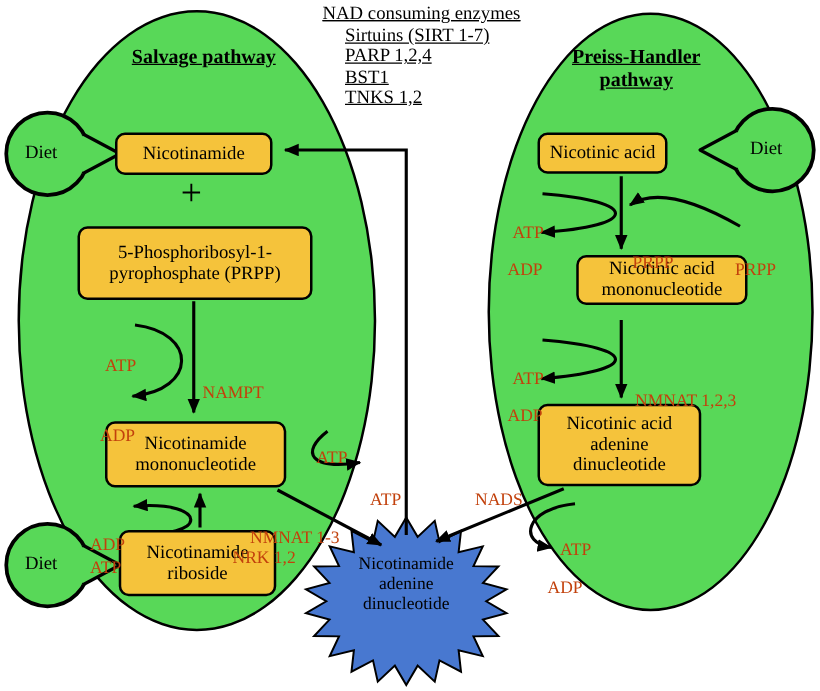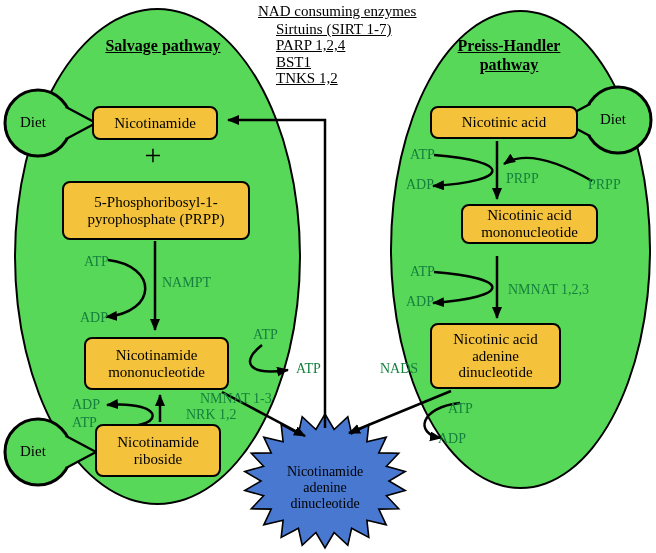--- a/index.html
+++ b/index.html
@@ -10,30 +10,30 @@
   *{margin:0;padding:0;box-sizing:border-box;}
   body{font-family:"Liberation Serif", serif; background:#fff;}
   .canvas{position:relative;width:656px;height:553px;background:#fff;overflow:hidden;}
   .ellipse{position:absolute;z-index:1;border:2px solid #000;border-radius:50%;background:var(--ellipse-green);}
   .ellipse.left{left:14px;top:8px;width:287px;height:497px;}
   .ellipse.right{left:390px;top:10px;width:261px;height:479px;}
   svg.layer{position:absolute;left:0;top:0;z-index:2;}
   .node{position:absolute;z-index:3;background:var(--box-orange);border:2px solid #000;border-radius:8px;
         display:flex;align-items:center;justify-content:center;text-align:center;
         font-size:15px;line-height:1.12;padding:2px 4px;color:#000;}
-  .lab{position:absolute;z-index:3;font-size:14px;white-space:nowrap;color:#15803d;}
+  .lab{position:absolute;z-index:3;font-size:14px;white-space:nowrap;color:#c2410c;margin-top:32px;}
   .title{position:absolute;z-index:3;font-size:16px;font-weight:bold;text-decoration:underline;
          text-align:center;line-height:1.2;color:#000;}
   .header{position:absolute;z-index:3;left:258px;top:3px;font-size:15px;line-height:1.08;color:#000;text-decoration:underline;}
   .header-title{text-decoration:underline;margin-bottom:2px;}
   .header-item{padding-left:18px;}
   .diet-label{position:absolute;z-index:3;font-size:15px;color:#000;}
   .plus{position:absolute;z-index:3;left:137px;top:140px;width:32px;text-align:center;
         font-size:30px;line-height:1;color:#000;}
-  .star-text{position:absolute;z-index:3;left:268px;top:464px;width:114px;text-align:center;
+  .star-text{position:absolute;z-index:3;left:268px;top:444px;width:114px;text-align:center;
              font-size:14px;line-height:1.15;color:#000;}
 </style>
 </head>
 <body>
 
 <div class="canvas">
 
   <div class="ellipse left"></div>
   <div class="ellipse right"></div>
 
@@ -91,21 +91,21 @@
   <div class="diet-label" style="left:20px;top:114px;width:38px;">Diet</div>
   <div class="diet-label" style="left:20px;top:443px;width:38px;">Diet</div>
   <div class="diet-label" style="left:600px;top:111px;width:38px;">Diet</div>
 
   <div class="node" style="left:92px;top:106px;width:126px;height:34px;">Nicotinamide</div>
   <div class="plus">+</div>
   <div class="node" style="left:62px;top:181px;width:188px;height:59px;">5-Phosphoribosyl-1-pyrophosphate (PRPP)</div>
   <div class="node" style="left:84px;top:337px;width:145px;height:53px;">Nicotinamide mononucleotide</div>
   <div class="node" style="left:95px;top:424px;width:126px;height:53px;">Nicotinamide riboside</div>
 
-  <div class="node" style="left:430px;top:106px;width:148px;height:33px;">Nicotinic acid</div>
+  <div class="node" style="left:430px;top:106px;width:104px;height:33px;">Nicotinic acid</div>
   <div class="node" style="left:429px;top:204px;width:137px;height:40px;margin-left:32px;">Nicotinic acid mononucleotide</div>
   <div class="node" style="left:430px;top:323px;width:131px;height:66px;">Nicotinic acid adenine dinucleotide</div>
 
   <div class="star-text">Nicotinamide adenine dinucleotide</div>
 
   <div class="lab" style="left:84px;top:254px;">ATP</div>
   <div class="lab" style="left:80px;top:310px;">ADP</div>
   <div class="lab" style="left:162px;top:275px;">NAMPT</div>
   <div class="lab" style="left:253px;top:327px;">ATP</div>
   <div class="lab" style="left:296px;top:361px;">ATP</div>

